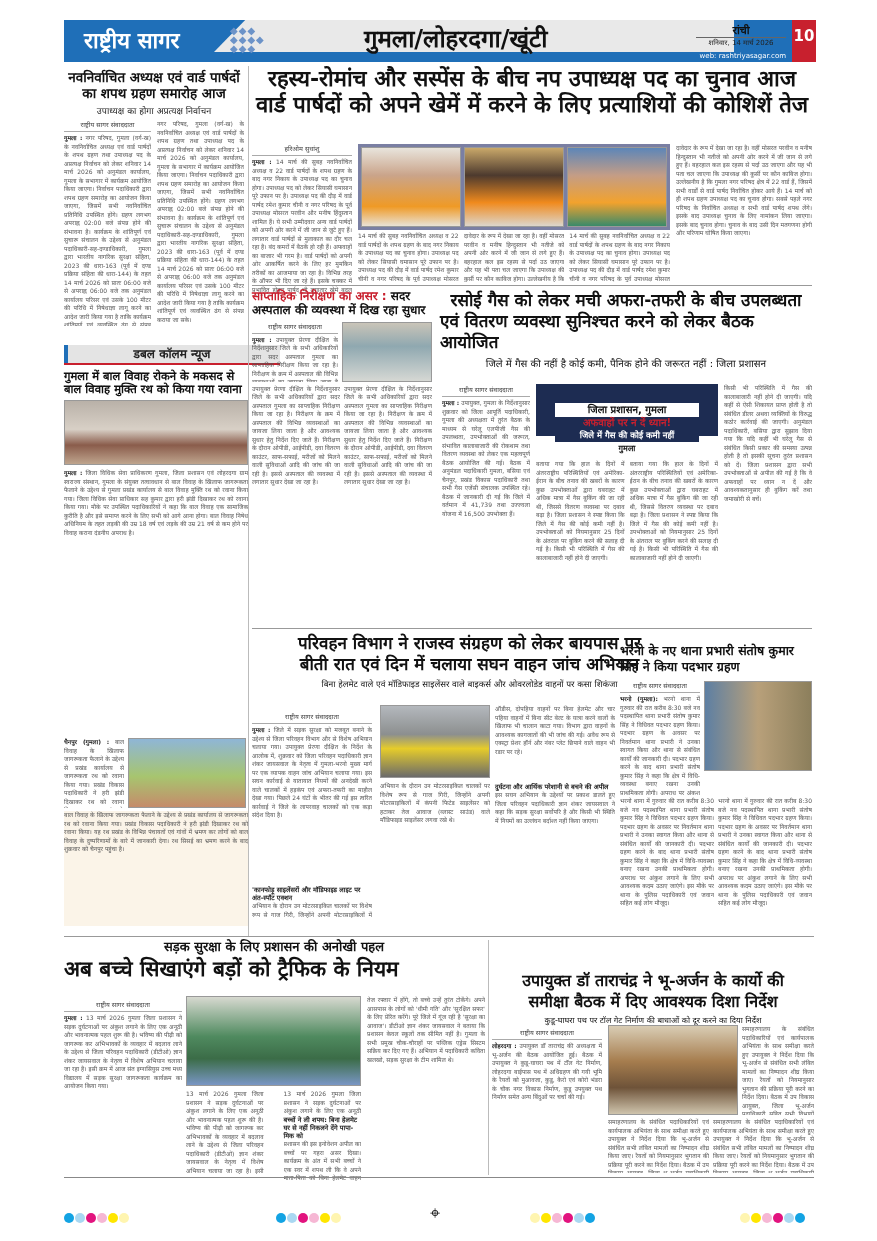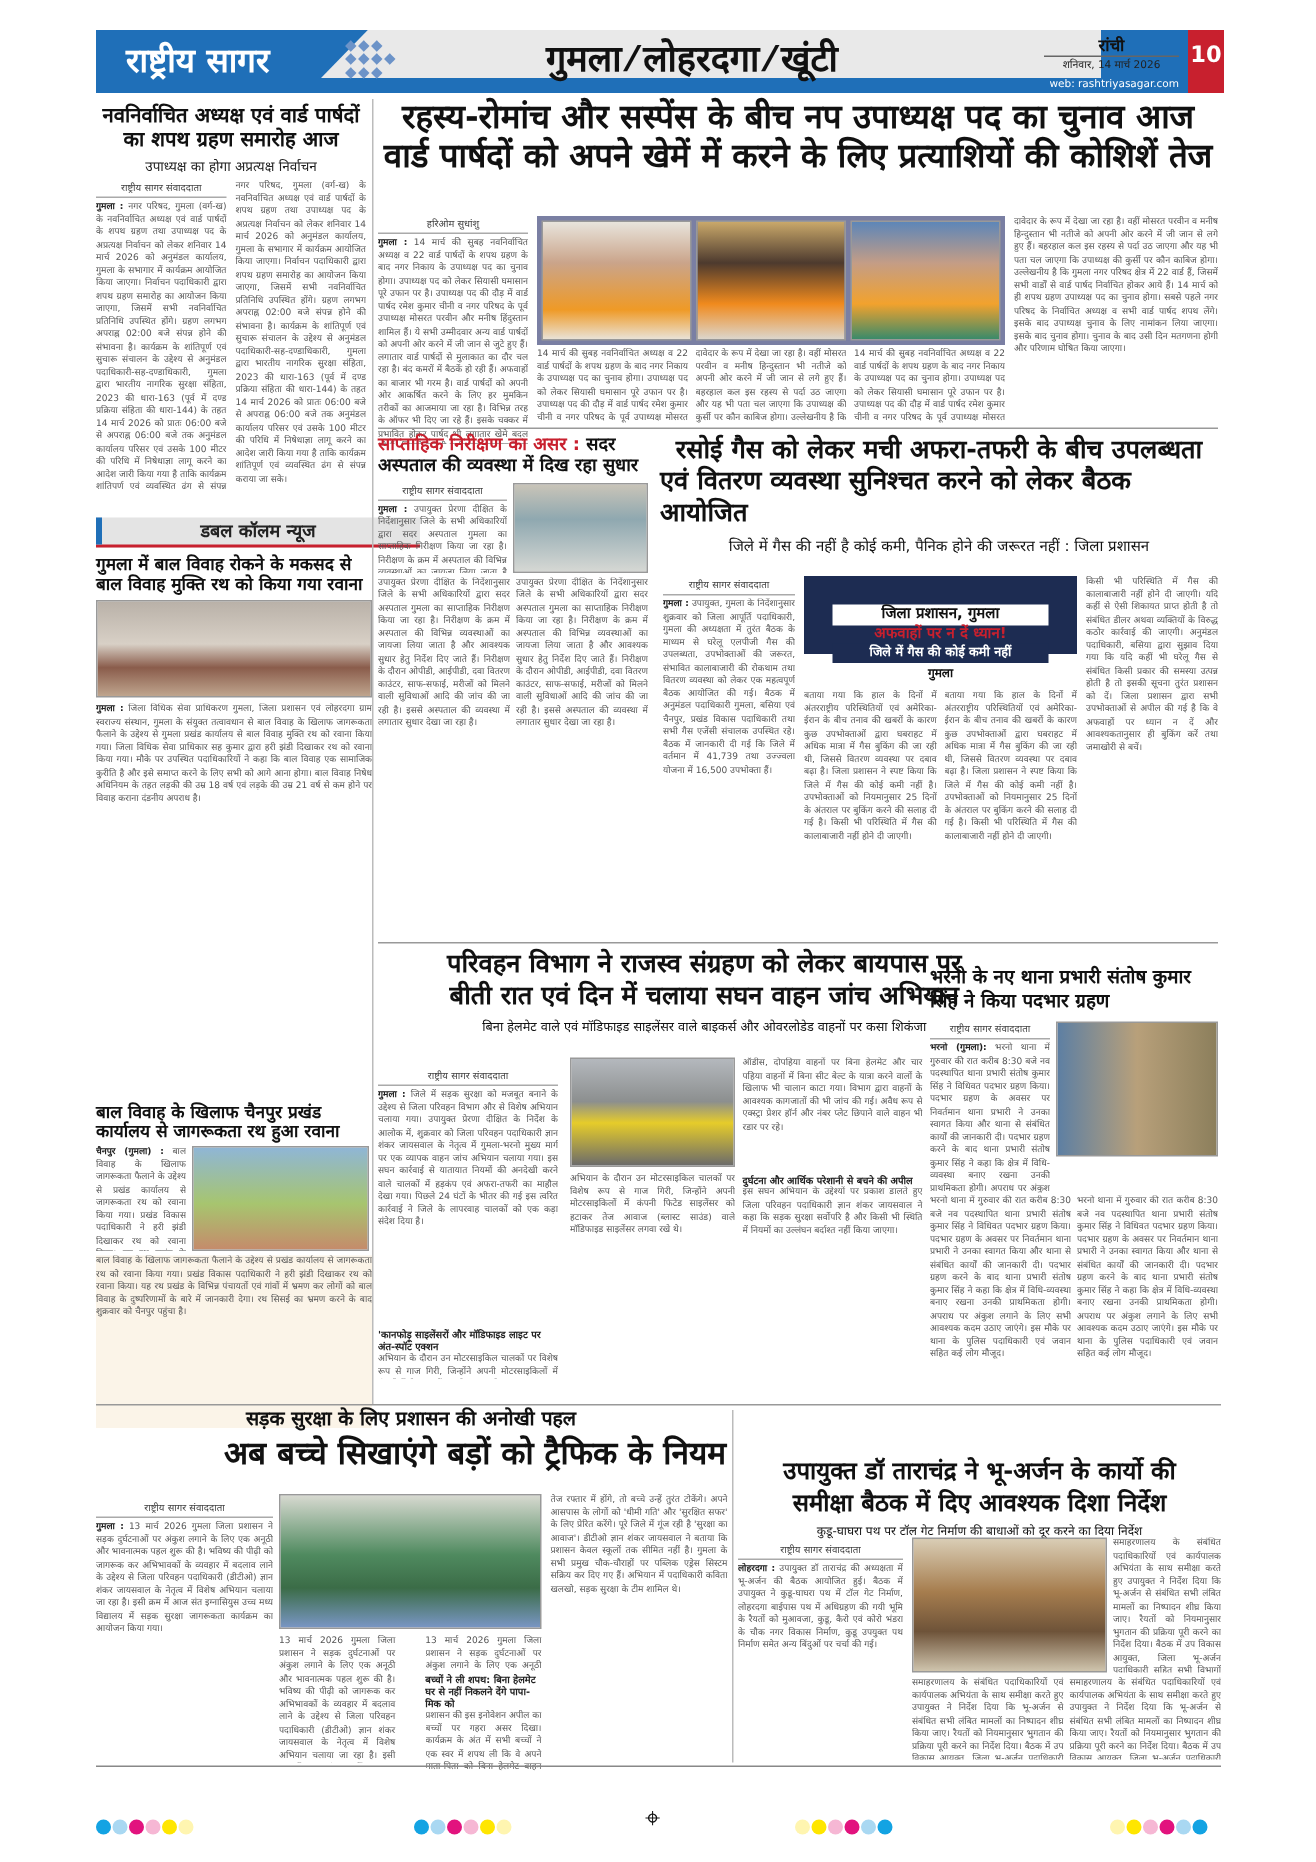--- a/index.html
+++ b/index.html
@@ -5,21 +5,21 @@
   * { box-sizing: border-box; margin: 0; padding: 0; }
   body { width: 877px; height: 1241px; background: #fff; font-family: "DejaVu Sans", sans-serif; position: relative; overflow: hidden; color: #222; }
   .abs { position: absolute; }
   
   #mast { left: 64px; top: 20px; width: 752px; height: 42px; }
   #mast .blue { position:absolute; left:0; top:0; width:100%; height:42px; background:#1f6fb8; }
   #mast .gray { position:absolute; left:150px; top:0; width:520px; height:32px; background:#e9e9e9; clip-path: polygon(6% 0,100% 0,100% 100%,0 100%); }
   #mast .red { position:absolute; right:0; top:0; width:24px; height:42px; background:#c8202e; color:#fff; font-weight:bold; font-size:15px; text-align:center; line-height:32px; }
   #mast .logo { position:absolute; left:20px; top:4px; color:#fff; font-size:22px; font-weight:bold; font-family:"DejaVu Serif", serif; }
   #mast .dots { position:absolute; left:166px; top:6px; color:#6c93c8; font-size:10px; letter-spacing:1px; line-height:9px; }
-  #mast .title { position:absolute; left:300px; top:1px; font-size:24px; font-weight:bold; color:#111;font-family:Liberation Mono, monospace; }
+  #mast .title { position:absolute; left:300px; top:1px; font-size:24px; font-weight:bold; color:#111; }
   #mast .city { position:absolute; right:30px; top:2px; font-size:11px; font-weight:bold; color:#111; text-align:center; width:90px; border-bottom:1px solid #666; }
   #mast .date { position:absolute; right:30px; top:18px; font-size:7px; color:#222; width:90px; text-align:center; }
   #mast .web { position:absolute; right:30px; top:32px; font-size:7px; color:#fff; }
   .hd { font-weight: bold; color:#111; line-height:1.15; }
   .red { color:#c8202e; }
   .by { font-size:6.5px; color:#444; text-align:center; border-bottom:1px solid #aaa; padding-bottom:2px; }
   .txt { font-size:6px; line-height:8.5px; color:#555; text-align:justify; overflow:hidden; }
   .txt b { color:#222; }
   .photo { background: linear-gradient(135deg,#9ab 0%,#cba 40%,#786 100%); border:1px solid #999; }
   .rule { background:#999; height:1px; }
@@ -58,21 +58,20 @@
   <div style="text-align:center;font-weight:bold;font-size:12px;line-height:18px;">डबल कॉलम न्यूज</div>
 </div>
 
 <div class="abs" style="left:64px;top:370px;width:184px;">
   <div class="hd" style="font-size:11.5px;">गुमला में बाल विवाह रोकने के मकसद से बाल विवाह मुक्ति रथ को किया गया रवाना</div>
   <div class="photo" style="height:65px;margin:4px 0;background:linear-gradient(180deg,#b9b1a8 0%,#d8d0c6 45%,#8a5c4b 70%,#bfa58e 100%);"></div>
   <div class="txt" style="height:245px;"><b>गुमला :</b> <span>जिला विधिक सेवा प्राधिकरण गुमला, जिला प्रशासन एवं लोहरदगा ग्राम स्वराज्य संस्थान, गुमला के संयुक्त तत्वावधान से बाल विवाह के खिलाफ जागरूकता फैलाने के उद्देश्य से गुमला प्रखंड कार्यालय से बाल विवाह मुक्ति रथ को रवाना किया गया। जिला विधिक सेवा प्राधिकार सह कुमार द्वारा हरी झंडी दिखाकर रथ को रवाना किया गया। मौके पर उपस्थित पदाधिकारियों ने कहा कि बाल विवाह एक सामाजिक कुरीति है और इसे समाप्त करने के लिए सभी को आगे आना होगा। बाल विवाह निषेध अधिनियम के तहत लड़की की उम्र 18 वर्ष एवं लड़के की उम्र 21 वर्ष से कम होने पर विवाह कराना दंडनीय अपराध है।</span></div>
 </div>
 
 <div class="abs" style="left:64px;top:735px;width:184px;">
-  <div class="hd" style="font-size:11.5px;">बाल विवाह के खिलाफ चैनपुर प्रखंड कार्यालय से जागरूकता रथ हुआ रवाना</div>
   <div style="display:flex;gap:4px;margin-top:3px;">
     <div class="txt" style="width:60px;height:70px;"><b>चैनपुर (गुमला) :</b> <span>बाल विवाह के खिलाफ जागरूकता फैलाने के उद्देश्य से प्रखंड कार्यालय से जागरूकता रथ को रवाना किया गया। प्रखंड विकास पदाधिकारी ने हरी झंडी दिखाकर रथ को रवाना किया। यह रथ प्रखंड के विभिन्न पंचायतों एवं गांवों में भ्रमण कर लोगों को बाल विवाह के दुष्परिणामों के बारे में जानकारी देगा। रथ सिसई का भ्रमण करने के बाद शुक्रवार को चैनपुर पहुंचा है।</span></div>
     <div class="photo" style="width:118px;height:70px;background:linear-gradient(180deg,#8fb6d6 0%,#a7c56f 55%,#c58b6b 100%);"></div>
   </div>
   <div class="txt" style="height:115px;margin-top:3px;background:#fbf4e8;">बाल विवाह के खिलाफ जागरूकता फैलाने के उद्देश्य से प्रखंड कार्यालय से जागरूकता रथ को रवाना किया गया। प्रखंड विकास पदाधिकारी ने हरी झंडी दिखाकर रथ को रवाना किया। यह रथ प्रखंड के विभिन्न पंचायतों एवं गांवों में भ्रमण कर लोगों को बाल विवाह के दुष्परिणामों के बारे में जानकारी देगा। रथ सिसई का भ्रमण करने के बाद शुक्रवार को चैनपुर पहुंचा है।</div>
 </div>
 
 <div class="abs" style="left:252px;top:66px;width:560px;">
   <div class="hd" style="font-size:22px;text-align:center;line-height:26px;">रहस्य-रोमांच और सस्पेंस के बीच नप उपाध्यक्ष पद का चुनाव आज</div>
   <div class="hd" style="font-size:22px;text-align:center;line-height:26px;">वार्ड पार्षदों को अपने खेमें में करने के लिए प्रत्याशियों की कोशिशें तेज</div>
@@ -160,21 +159,21 @@
     <div class="photo" style="width:108px;height:90px;background:linear-gradient(90deg,#5d7fa3 0%,#b8a07a 50%,#8c7f5c 100%);"></div>
   </div>
   <div style="display:flex;gap:4px;margin-top:2px;">
     <div class="txt" style="flex:1;height:150px;">भरनो थाना में गुरुवार की रात करीब 8:30 बजे नव पदस्थापित थाना प्रभारी संतोष कुमार सिंह ने विधिवत पदभार ग्रहण किया। पदभार ग्रहण के अवसर पर निवर्तमान थाना प्रभारी ने उनका स्वागत किया और थाना से संबंधित कार्यों की जानकारी दी। पदभार ग्रहण करने के बाद थाना प्रभारी संतोष कुमार सिंह ने कहा कि क्षेत्र में विधि-व्यवस्था बनाए रखना उनकी प्राथमिकता होगी। अपराध पर अंकुश लगाने के लिए सभी आवश्यक कदम उठाए जाएंगे। इस मौके पर थाना के पुलिस पदाधिकारी एवं जवान सहित कई लोग मौजूद।</div>
     <div class="txt" style="flex:1;height:150px;">भरनो थाना में गुरुवार की रात करीब 8:30 बजे नव पदस्थापित थाना प्रभारी संतोष कुमार सिंह ने विधिवत पदभार ग्रहण किया। पदभार ग्रहण के अवसर पर निवर्तमान थाना प्रभारी ने उनका स्वागत किया और थाना से संबंधित कार्यों की जानकारी दी। पदभार ग्रहण करने के बाद थाना प्रभारी संतोष कुमार सिंह ने कहा कि क्षेत्र में विधि-व्यवस्था बनाए रखना उनकी प्राथमिकता होगी। अपराध पर अंकुश लगाने के लिए सभी आवश्यक कदम उठाए जाएंगे। इस मौके पर थाना के पुलिस पदाधिकारी एवं जवान सहित कई लोग मौजूद।</div>
   </div>
 </div>
 
 <div class="abs" style="left:64px;top:940px;width:420px;">
   <div class="hd" style="font-size:13px;text-align:center;">सड़क सुरक्षा के लिए प्रशासन की अनोखी पहल</div>
-  <div class="hd" style="font-size:21px;text-align:right;line-height:28px;font-family:'DejaVu Sans',sans-serif;">अब बच्चे सिखाएंगे बड़ों को ट्रैफिक के नियम</div>
+  <div class="hd" style="font-size:21px;text-align:left;line-height:28px;font-family:'DejaVu Sans',sans-serif;">अब बच्चे सिखाएंगे बड़ों को ट्रैफिक के नियम</div>
 </div>
 <div class="abs" style="left:64px;top:1000px;width:118px;">
   <div class="by">राष्ट्रीय सागर संवाददाता</div>
   <div class="txt" style="height:170px;margin-top:2px;"><b>गुमला :</b> <span>13 मार्च 2026 गुमला जिला प्रशासन ने सड़क दुर्घटनाओं पर अंकुश लगाने के लिए एक अनूठी और भावनात्मक पहल शुरू की है। भविष्य की पीढ़ी को जागरूक कर अभिभावकों के व्यवहार में बदलाव लाने के उद्देश्य से जिला परिवहन पदाधिकारी (डीटीओ) ज्ञान शंकर जायसवाल के नेतृत्व में विशेष अभियान चलाया जा रहा है। इसी क्रम में आज संत इग्नासियुस उच्च मध्य विद्यालय में सड़क सुरक्षा जागरूकता कार्यक्रम का आयोजन किया गया।</span></div>
 </div>
 <div class="abs photo" style="left:186px;top:996px;width:175px;height:90px;background:linear-gradient(180deg,#d7d9d0 0%,#4f8a5f 45%,#3b6c47 70%,#7996c4 100%);"></div>
 <div class="abs" style="left:186px;top:1090px;width:175px;display:flex;gap:20px;">
   <div class="txt" style="flex:1;height:85px;">13 मार्च 2026 गुमला जिला प्रशासन ने सड़क दुर्घटनाओं पर अंकुश लगाने के लिए एक अनूठी और भावनात्मक पहल शुरू की है। भविष्य की पीढ़ी को जागरूक कर अभिभावकों के व्यवहार में बदलाव लाने के उद्देश्य से जिला परिवहन पदाधिकारी (डीटीओ) ज्ञान शंकर जायसवाल के नेतृत्व में विशेष अभियान चलाया जा रहा है। इसी क्रम में आज संत इग्नासियुस उच्च मध्य विद्यालय में सड़क सुरक्षा जागरूकता कार्यक्रम का आयोजन किया गया।</div>
   <div style="flex:1;">
     <div class="txt" style="height:26px;">13 मार्च 2026 गुमला जिला प्रशासन ने सड़क दुर्घटनाओं पर अंकुश लगाने के लिए एक अनूठी और भावनात्मक पहल शुरू की है। भविष्य की पीढ़ी को जागरूक कर अभिभावकों के व्यवहार में बदलाव लाने के उद्देश्य से जिला परिवहन पदाधिकारी (डीटीओ) ज्ञान शंकर जायसवाल के नेतृत्व में विशेष अभियान चलाया जा रहा है। इसी क्रम में आज संत इग्नासियुस उच्च मध्य विद्यालय में सड़क सुरक्षा जागरूकता कार्यक्रम का आयोजन किया गया।</div>

